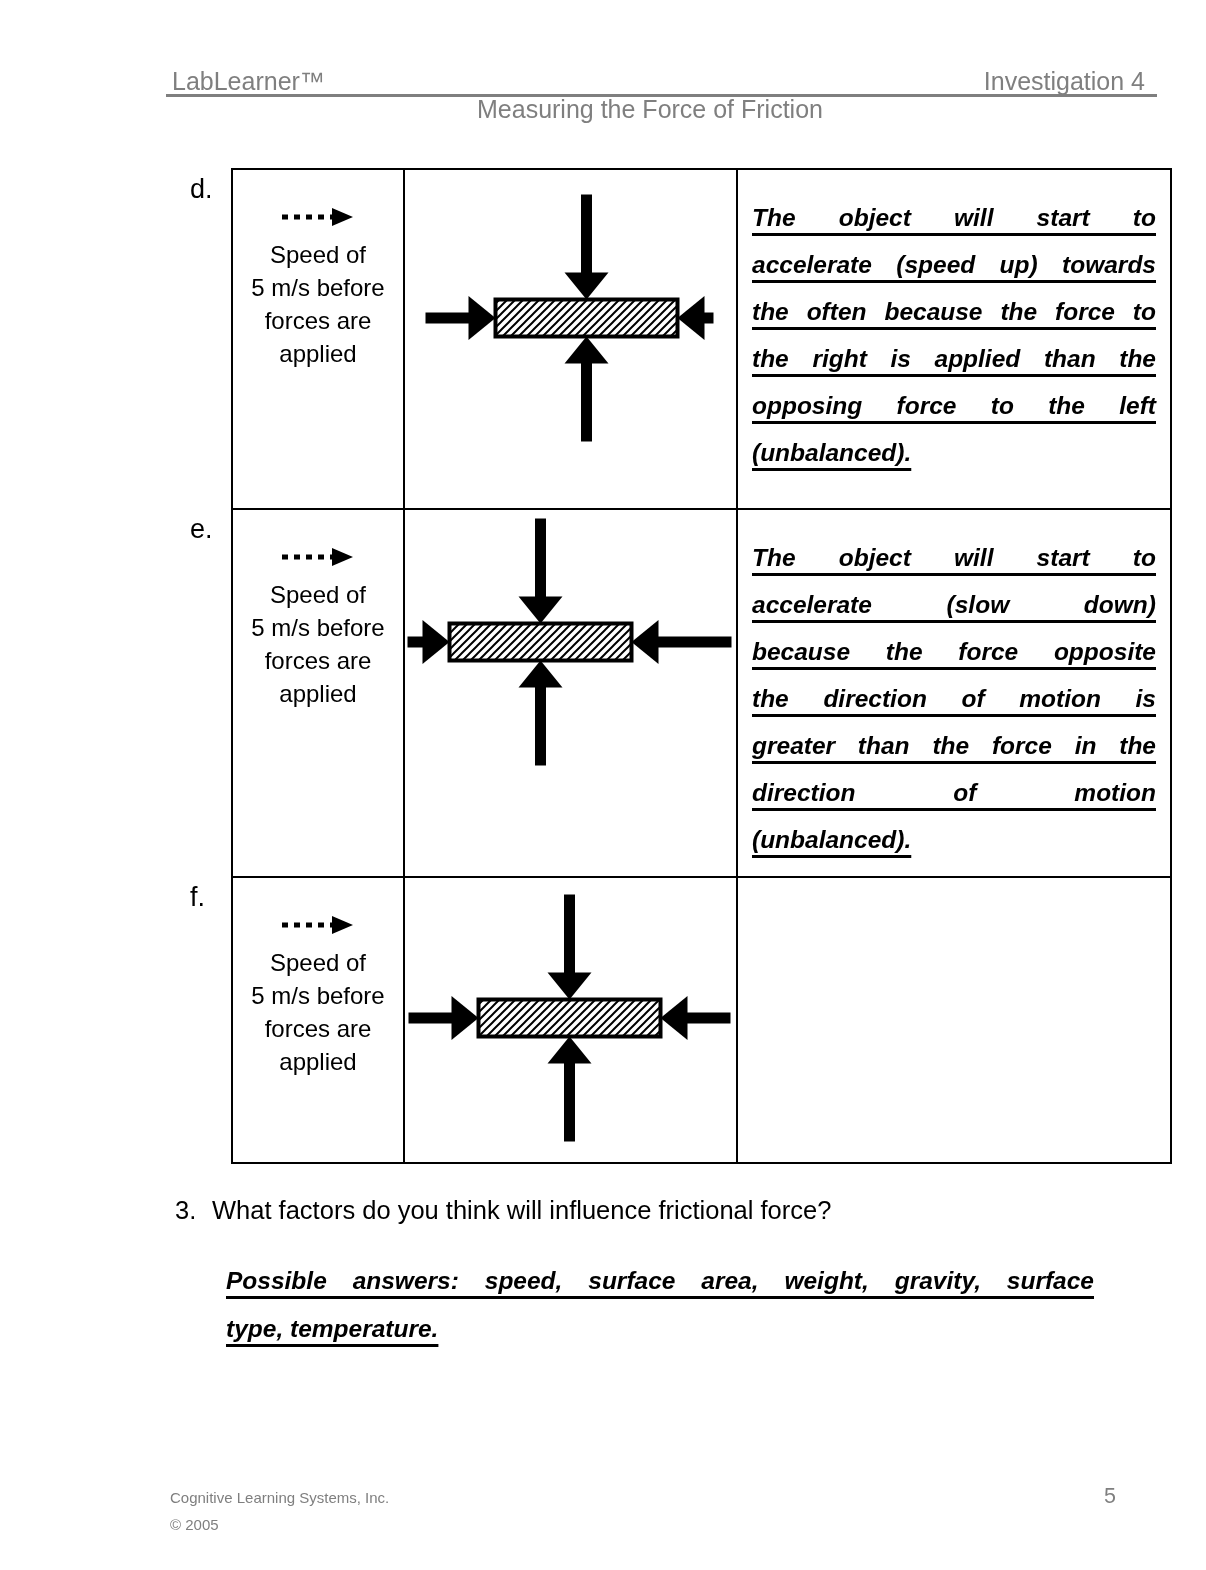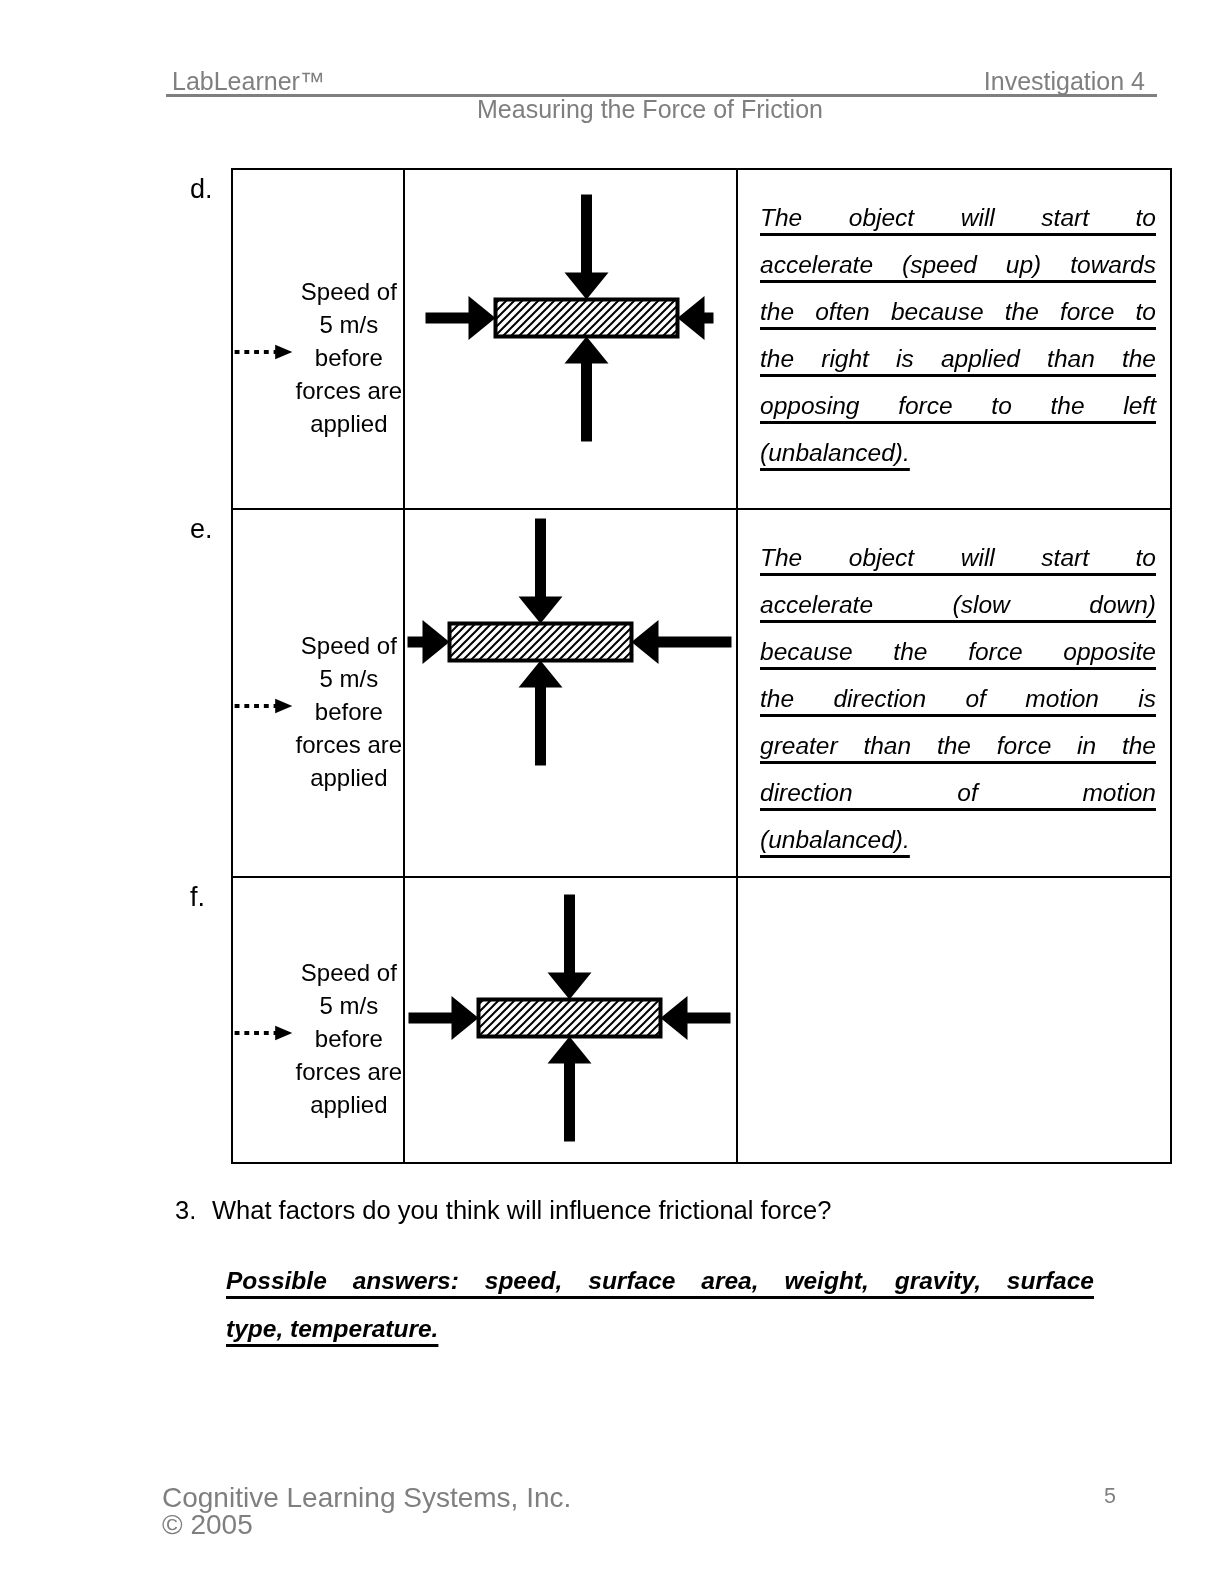--- a/index.html
+++ b/index.html
@@ -24,32 +24,32 @@
   .ftable{
     position:absolute;left:231px;top:168px;
     display:grid;grid-template-columns:172px 333px 432px;grid-template-rows:340px 368px 284px;
     border:2px solid #000;
   }
   .cell{border-right:2px solid #000;border-bottom:2px solid #000;overflow:hidden;background:#fff;}
   .cell.last-col{border-right:0;}
   .cell.last-row{border-bottom:0;}
 
   .cond{
-    display:flex;align-items:center;
+    display:flex;flex-direction:column;align-items:center;
     padding-top:36px;box-sizing:border-box;
     font-size:24px;line-height:33px;text-align:center;
   }
   .cond svg{margin-bottom:10px;display:block;}
 
   .diagcell{display:flex;align-items:flex-start;justify-content:flex-start;}
   .diagcell svg{display:block;}
 
   .answer{
-    box-sizing:border-box;padding:24px 14px 0 22px;
-    font-size:24.5px;line-height:47px;font-weight:normal;font-style:italic;
+    box-sizing:border-box;padding:24px 14px 0 14px;
+    font-size:24.5px;line-height:47px;font-weight:bold;font-style:italic;
   }
   .answer div{
     text-align:justify;text-align-last:justify;
     text-decoration:underline;text-decoration-thickness:2.5px;text-underline-offset:7px;
   }
   .answer div:last-child{text-align-last:left;}
 
   
   .q3num{position:absolute;left:175px;top:1196px;font-size:25.5px;}
   .q3text{position:absolute;left:212px;top:1196px;font-size:25.5px;}
@@ -58,21 +58,21 @@
     font-size:24.5px;line-height:48px;font-weight:bold;font-style:italic;
   }
   .q3answers .para{margin:14px;}
   .q3answers .para div{
     text-align:justify;text-align-last:justify;
     text-decoration:underline;text-decoration-thickness:2.5px;text-underline-offset:7px;
   }
   .q3answers .para div:last-child{text-align-last:left;}
 
   
-  .footer-left{position:absolute;left:162px;top:1484px;font-size:28px;line-height:27px;color:var(--muted);}
+  .footer-left{position:absolute;left:170px;top:1484px;font-size:15px;line-height:27px;color:var(--muted);}
   .pageno{position:absolute;right:90px;top:1484px;font-size:21.5px;color:var(--muted);}
 </style>
 </head>
 <body>
 
 <div>
   <span class="hdr-text" id="hdr-left">LabLearner™</span>
   <span class="hdr-text" id="hdr-center">Measuring the Force of Friction</span>
   <span class="hdr-text" id="hdr-right">Investigation 4</span>
   <div class="rule"></div>

